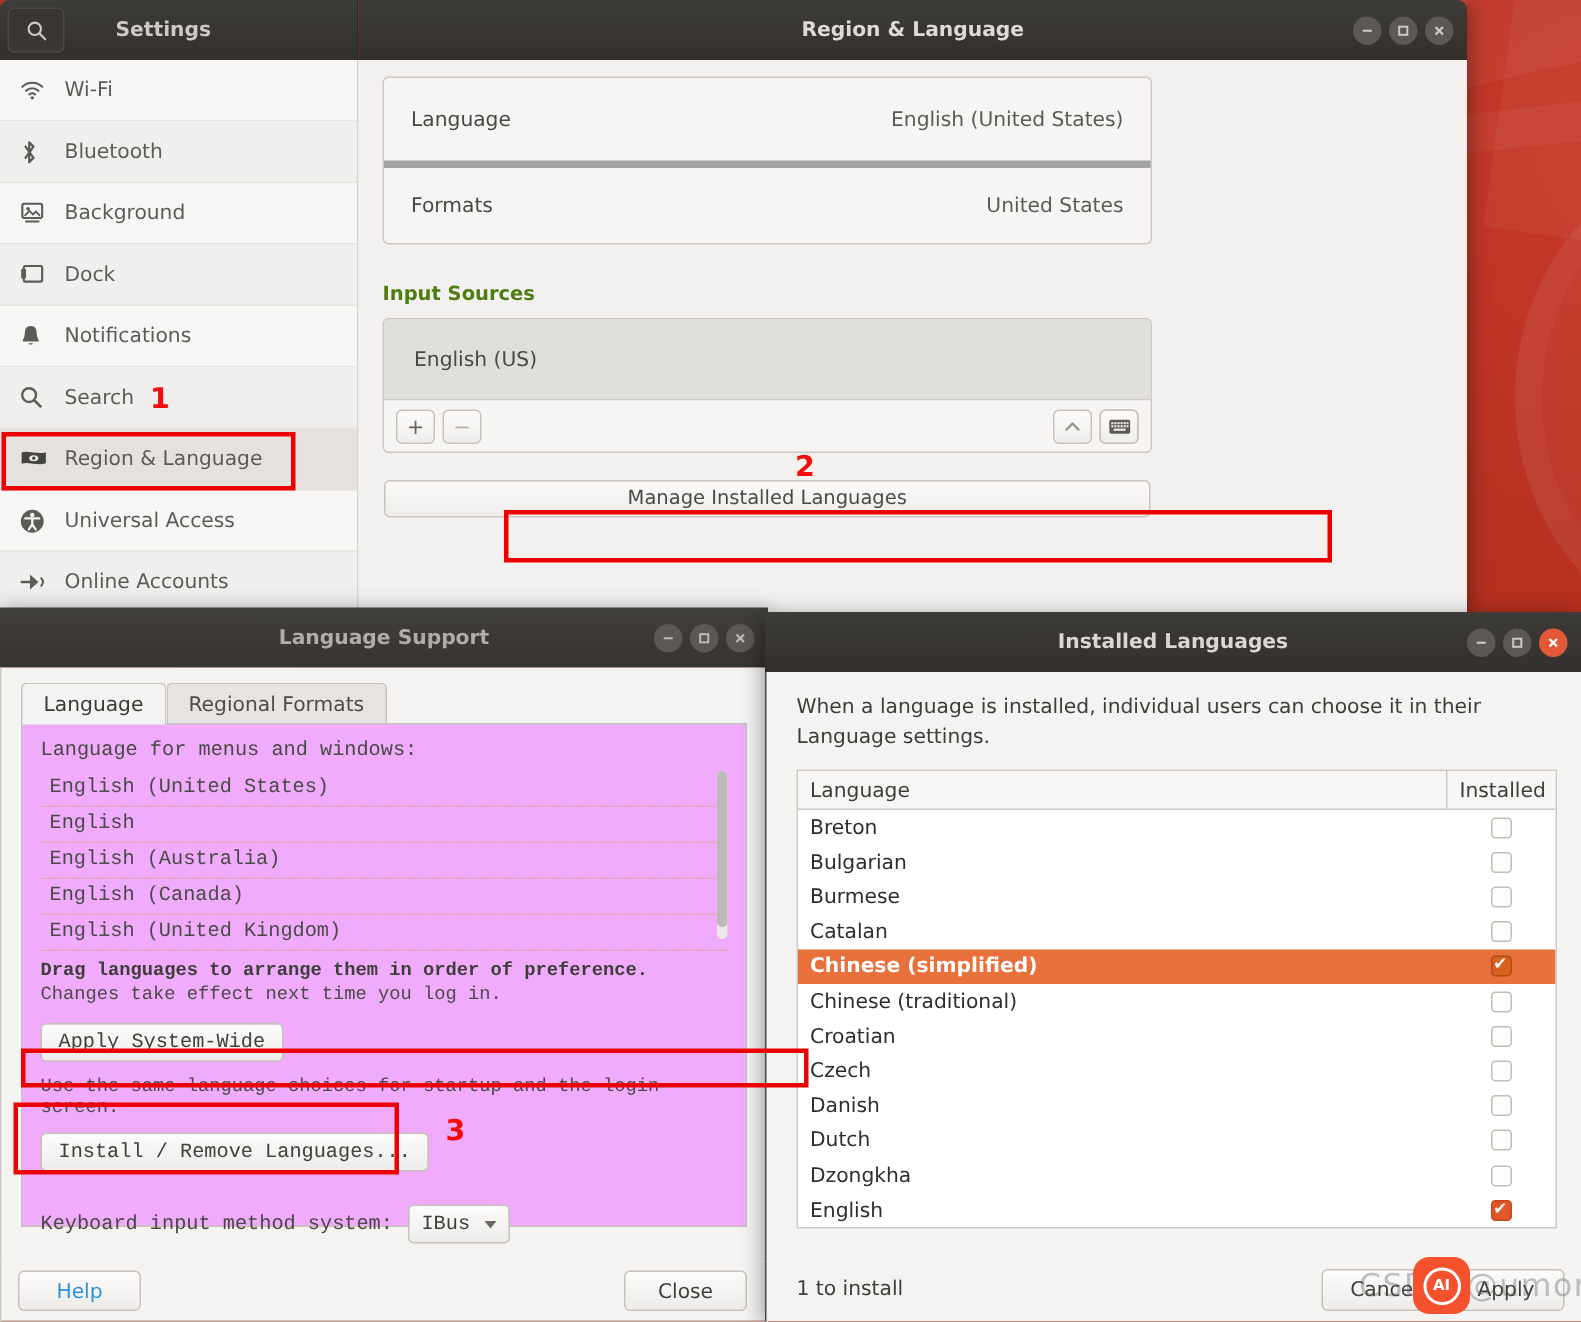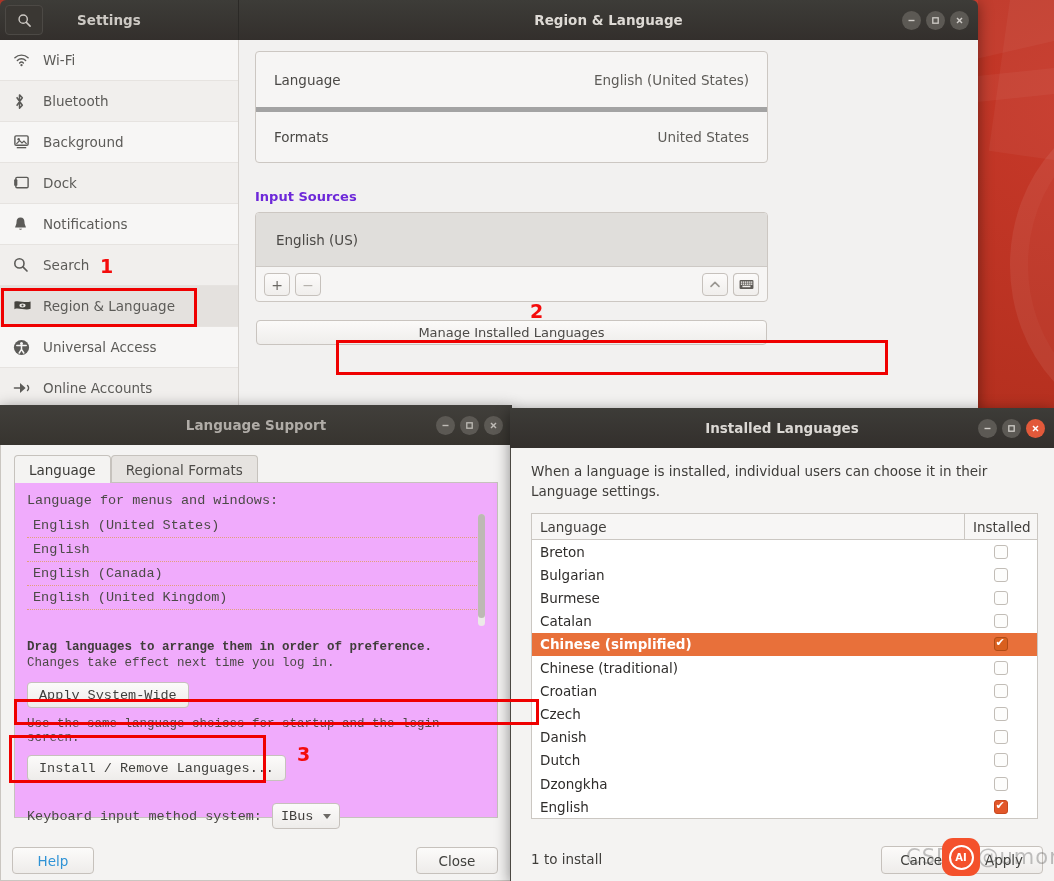--- a/index.html
+++ b/index.html
@@ -70,21 +70,21 @@
   .side-item.selected{ background:#e4e1de; }
   #content{ flex:1; background:#f2f1f0; position:relative; padding:0; }
 
   .card{ position:absolute; background:#f6f5f4; border:1px solid #ccc7c2; border-radius:4px; }
   #langcard{ left:16px; top:11px; width:513px; height:112px; }
   .card-row{ height:55px; display:flex; align-items:center; padding:0 18px; justify-content:space-between;
     font-size:13.5px; color:#4a4845; }
   .card-row + .card-row{ border-top:5px solid #a3a3a3; }
   .card-row .val{ color:#5d5b57; }
 
-  #inputsrc-label{ position:absolute; left:16px; top:149px; font-weight:bold; font-size:13px; color:#6d28d9;}
+  #inputsrc-label{ position:absolute; left:16px; top:149px; font-weight:bold; font-size:13px; color:#4d7c0f;}
   #inputcard{ left:16px; top:172px; width:513px; height:90px; background:#f6f5f4; }
   #inputcard .listitem{ height:54px; background:#e0dedb; display:flex; align-items:center;
      padding-left:20px; font-size:13.5px; color:#4a4845; border-bottom:1px solid #cdc9c5;
      border-radius:3px 3px 0 0;}
   #inputcard .toolbar{ height:35px; display:flex; align-items:center; padding:0 8px; gap:5px; position:relative;}
   .tbtn{ width:26px; height:23px; border:1px solid #c6c1bc; border-radius:4px;
      background:linear-gradient(180deg,#fcfbfa,#f0eeec); display:flex; align-items:center;
      justify-content:center; color:#6a6763; font-size:14px; line-height:1;}
   .tbtn.dim{ color:#b4b0ab; }
   .spacer{ flex:1; }
@@ -397,20 +397,21 @@
       <div class="tab active">Language</div>
       <div class="tab">Regional Formats</div>
     </div>
 
     <div class="tabpanel">
       <div class="panel-label">Language for menus and windows:</div>
 
       <div class="langlist">
         <div class="lrow">English (United States)</div>
         <div class="lrow">English</div>
+        <div class="lrow">English (Australia)</div>
         <div class="lrow">English (Canada)</div>
         <div class="lrow">English (United Kingdom)</div>
         <div class="listscroll">
           <div class="thumb"></div>
         </div>
       </div>
 
       <div class="hintbold">Drag languages to arrange them in order of preference.</div>
       <div class="hint">Changes take effect next time you log in.</div>
 

